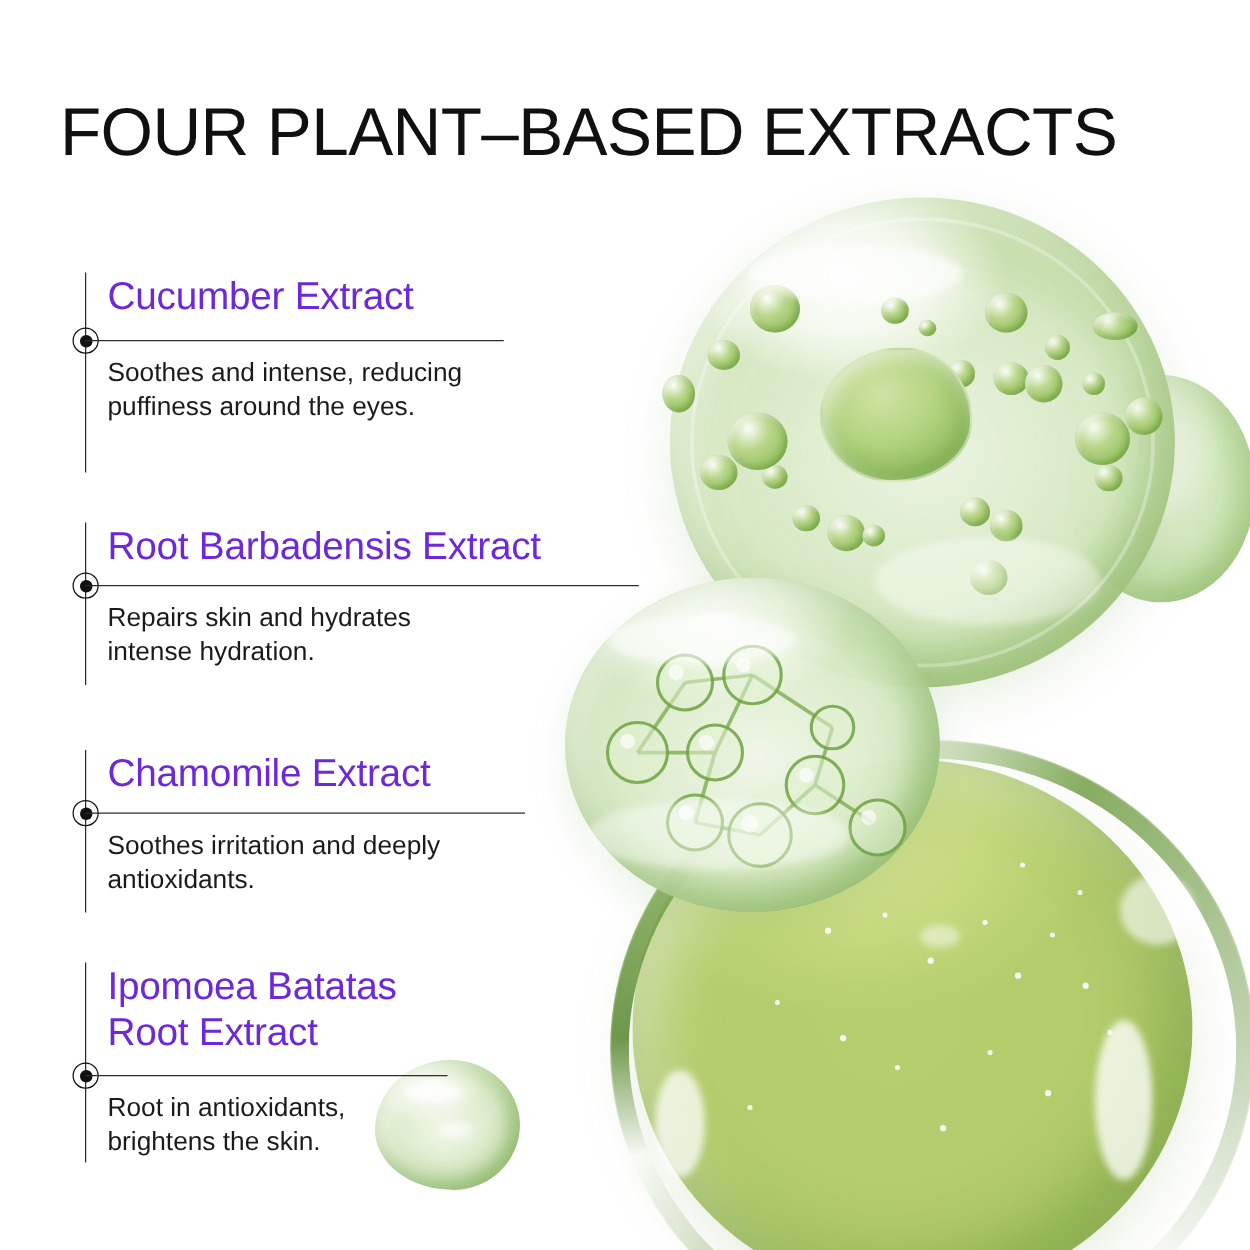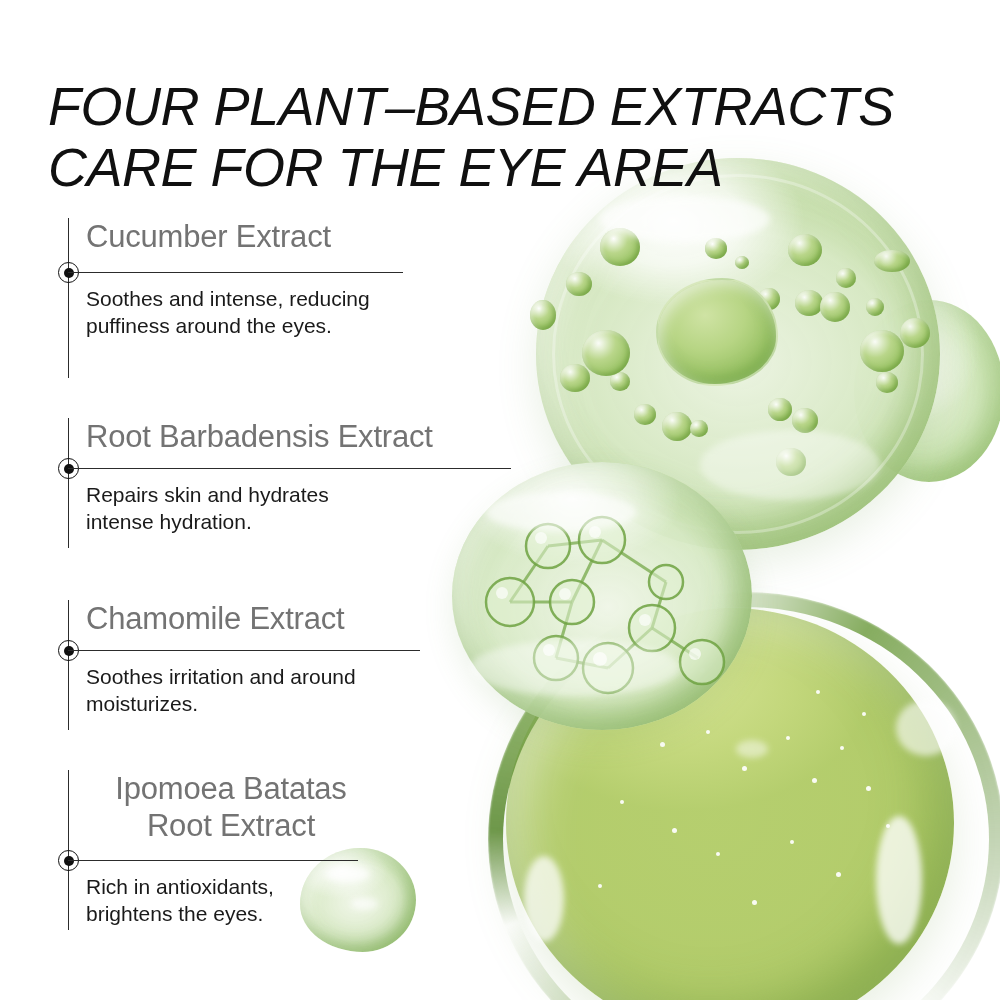--- a/index.html
+++ b/index.html
@@ -207,21 +207,21 @@
     position: absolute;
     left: 48px;
     top: 40px;
     width: 920px;
     font-size: 54px;
     line-height: 1.13;
     font-weight: 400;
     letter-spacing: -0.5px;
     color: #101010;
   }
-  #title .line { display: block; white-space: nowrap; font-style: italic; }
+  #title .line { display: block; white-space: nowrap; }
 
   .item {
     position: absolute;
     left: 58px;
   }
   .item .vline {
     position: absolute;
     left: 10px;
     top: 0;
     width: 1px;
@@ -249,21 +249,21 @@
   }
   .item h2 {
     position: absolute;
     left: 28px;
     top: 0;
     margin: 0;
     font-size: 31px;
     line-height: 1.2;
     font-weight: 400;
     letter-spacing: -0.2px;
-    color: #737373;
+    color: #6d28d9;
     white-space: nowrap;
   }
   .item .rule {
     position: absolute;
     left: 10px;
     height: 1px;
     background: #2c2c2c;
   }
   .item p {
     position: absolute;
@@ -387,21 +387,20 @@
     <div id="droplet-small"></div>
     <div class="streak" style="left:326px;top:866px;width:44px;height:16px;border-radius:50%;opacity:0.9;"></div>
     <div class="streak" style="left:352px;top:898px;width:26px;height:12px;border-radius:50%;opacity:0.75;"></div>
 
   </div>
 
   <div class="content">
 
     <h1 id="title">
       <span class="line">FOUR PLANT–BASED EXTRACTS</span>
-      <span class="line">CARE FOR THE EYE AREA</span>
     </h1>
 
     <div class="item" style="top:218px;">
       <div class="vline" style="height:160px;"></div>
       <div class="marker" style="top:44px;">
           <span class="dot"></span>
         </div>
       <h2>Cucumber Extract</h2>
       <div class="rule" style="top:54px;width:335px;"></div>
       <p style="top:68px;width:300px;">Soothes and intense, reducing puffiness around the eyes.</p>
@@ -417,27 +416,27 @@
       <p style="top:64px;width:290px;">Repairs skin and hydrates intense hydration.</p>
     </div>
 
     <div class="item" style="top:600px;">
       <div class="vline" style="height:130px;"></div>
       <div class="marker" style="top:40px;">
           <span class="dot"></span>
         </div>
       <h2>Chamomile Extract</h2>
       <div class="rule" style="top:50px;width:352px;"></div>
-      <p style="top:64px;width:270px;">Soothes irritation and around moisturizes.</p>
+      <p style="top:64px;width:270px;">Soothes irritation and deeply antioxidants.</p>
     </div>
 
     <div class="item" style="top:770px;">
       <div class="vline" style="height:160px;"></div>
       <div class="marker" style="top:80px;">
           <span class="dot"></span>
         </div>
-      <h2 style="white-space:normal;width:290px;text-align:center;">Ipomoea Batatas Root Extract</h2>
+      <h2 style="white-space:normal;width:290px;">Ipomoea Batatas Root Extract</h2>
       <div class="rule" style="top:90px;width:290px;"></div>
-      <p style="top:104px;width:260px;">Rich in antioxidants, brightens the eyes.</p>
+      <p style="top:104px;width:260px;">Root in antioxidants, brightens the skin.</p>
     </div>
 
   </div>
 </div>
 
 </body></html>

